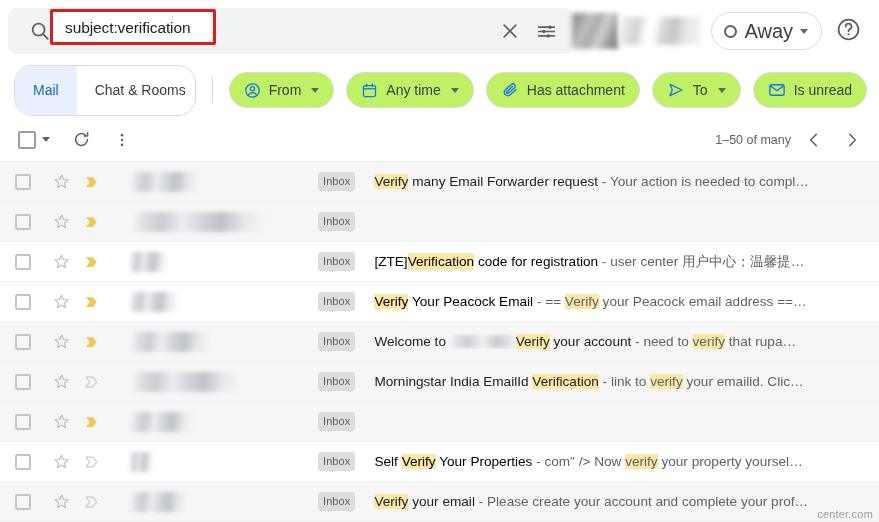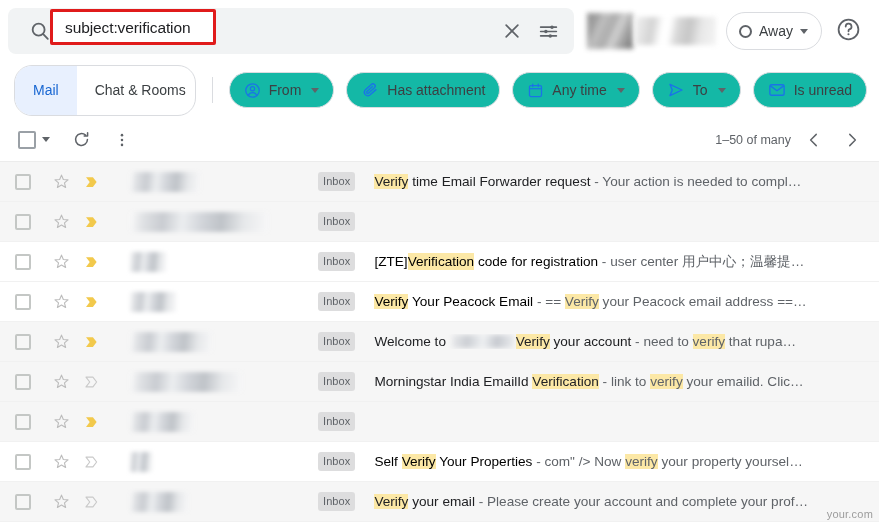--- a/index.html
+++ b/index.html
@@ -112,21 +112,21 @@
     gap: 7px;
     padding: 0 13px 0 12px;
     cursor: pointer;
     background: #fff;
   }
   .status-ring {
     width: 13px; height: 13px;
     border: 2px solid #5f6368;
     border-radius: 50%;
   }
-  .status-label { font-size: 14px; color: #3c4043; }
+  .status-label { font-size: 20px; color: #3c4043; }
   .caret {
     width: 0; height: 0;
     border-left: 4.5px solid transparent;
     border-right: 4.5px solid transparent;
     border-top: 5.5px solid #5f6368;
   }
   .help-btn { margin-left: 14px; cursor: pointer; }
 
   
   .chip-row {
@@ -155,21 +155,21 @@
   .seg-item.active { background: #e8f0fe; color: #1967d2; font-weight: 500; }
   .divider-v {
     width: 1px; height: 26px;
     background: #dadce0;
     margin: 0 16px;
   }
   .chip {
     height: 36px;
     border: 1px solid #dadce0;
     border-radius: 18px;
-    background: #14b8a6;
+    background: #bef264;
     display: flex;
     align-items: center;
     gap: 8px;
     padding: 0 14px;
     font-size: 14px;
     color: #3c4043;
     margin-right: 12px;
     cursor: pointer;
     white-space: nowrap;
   }
@@ -379,38 +379,38 @@
             <circle cx="12" cy="9.6" r="3"></circle>
           <path d="M6.4 18.4a6.2 6.2 0 0 1 11.2 0" stroke-linecap="round"></path>
         </svg>
       </span>
       <span>From</span>
       <span class="caret"></span>
     </div>
 
     <div class="chip">
       <span>
-        <svg width="18" height="18" viewBox="0 0 24 24" fill="none" stroke="#1a73e8" stroke-width="1.8" stroke-linecap="round">
-          <path d="M20 11.5l-8.2 7.2a4.6 4.6 0 0 1-6.3-6.6l8.3-7.4a3 3 0 0 1 4.2 4.3l-8.2 7.3a1.5 1.5 0 0 1-2.1-2.1l7.6-6.8"></path>
-        </svg>
-      </span>
-      <span>Has attachment</span>
-    </div>
-
-    <div class="chip">
-      <span>
         <svg width="17" height="17" viewBox="0 0 24 24" fill="none" stroke="#1a73e8" stroke-width="1.8">
           <rect x="3.5" y="5" width="17" height="15.5" rx="2"></rect>
           <line x1="3.5" y1="9.5" x2="20.5" y2="9.5"></line>
           <line x1="8" y1="3" x2="8" y2="6.5" stroke-linecap="round"></line>
           <line x1="16" y1="3" x2="16" y2="6.5" stroke-linecap="round"></line>
         </svg>
       </span>
       <span>Any time</span>
       <span class="caret"></span>
+    </div>
+
+    <div class="chip">
+      <span>
+        <svg width="18" height="18" viewBox="0 0 24 24" fill="none" stroke="#1a73e8" stroke-width="1.8" stroke-linecap="round">
+          <path d="M20 11.5l-8.2 7.2a4.6 4.6 0 0 1-6.3-6.6l8.3-7.4a3 3 0 0 1 4.2 4.3l-8.2 7.3a1.5 1.5 0 0 1-2.1-2.1l7.6-6.8"></path>
+        </svg>
+      </span>
+      <span>Has attachment</span>
     </div>
 
     <div class="chip">
       <span>
         <svg width="18" height="18" viewBox="0 0 24 24" fill="none" stroke="#1a73e8" stroke-width="1.8" stroke-linejoin="round">
           <path d="M4 4.5l16 7.5-16 7.5 3-7.5z"></path>
         </svg>
       </span>
       <span>To</span>
       <span class="caret"></span>
@@ -474,21 +474,21 @@
         <div class="cell-imp">
           <svg width="18" height="18" viewBox="0 0 24 24">
             <path d="M4 5.5h9.2l5 6.5-5 6.5H4l5-6.5z" fill="#f2c94c"></path>
           </svg>
         </div>
         <div class="cell-sender">
           <div class="blur-sender" style="width: 70px;"></div>
         </div>
         <div class="cell-subject">
           <span class="lbl-inbox">Inbox</span>
-          <span class="subject-text"><span class="subj"><mark>Verify</mark></span><span class="subj"> time Email Forwarder request</span><span class="snip"> - Your action is needed to compl…</span></span>
+          <span class="subject-text"><span class="subj"><mark>Verify</mark></span><span class="subj"> many Email Forwarder request</span><span class="snip"> - Your action is needed to compl…</span></span>
         </div>
       </div>
       <div class="row shaded">
         <div class="cell-cb">
           <div class="row-cb"></div>
         </div>
         <div class="cell-star">
           <svg width="17" height="17" viewBox="0 0 24 24" fill="none" stroke="#bdbdbd" stroke-width="1.6" stroke-linejoin="round">
             <polygon points="12,3 14.6,9.2 21.2,9.7 16.2,14 17.8,20.5 12,17 6.2,20.5 7.8,14 2.8,9.7 9.4,9.2"></polygon>
           </svg>
@@ -653,14 +653,14 @@
         <div class="cell-sender">
           <div class="blur-sender" style="width: 58px;"></div>
         </div>
         <div class="cell-subject">
           <span class="lbl-inbox">Inbox</span>
           <span class="subject-text"><span class="subj"><mark>Verify</mark></span><span class="subj"> your email</span><span class="snip"> - Please create your account and complete your prof…</span></span>
         </div>
       </div>
     </div>
 
-  <div class="watermark">your.com</div>
+  <div class="watermark">center.com</div>
 </div>
 
 </body></html>

